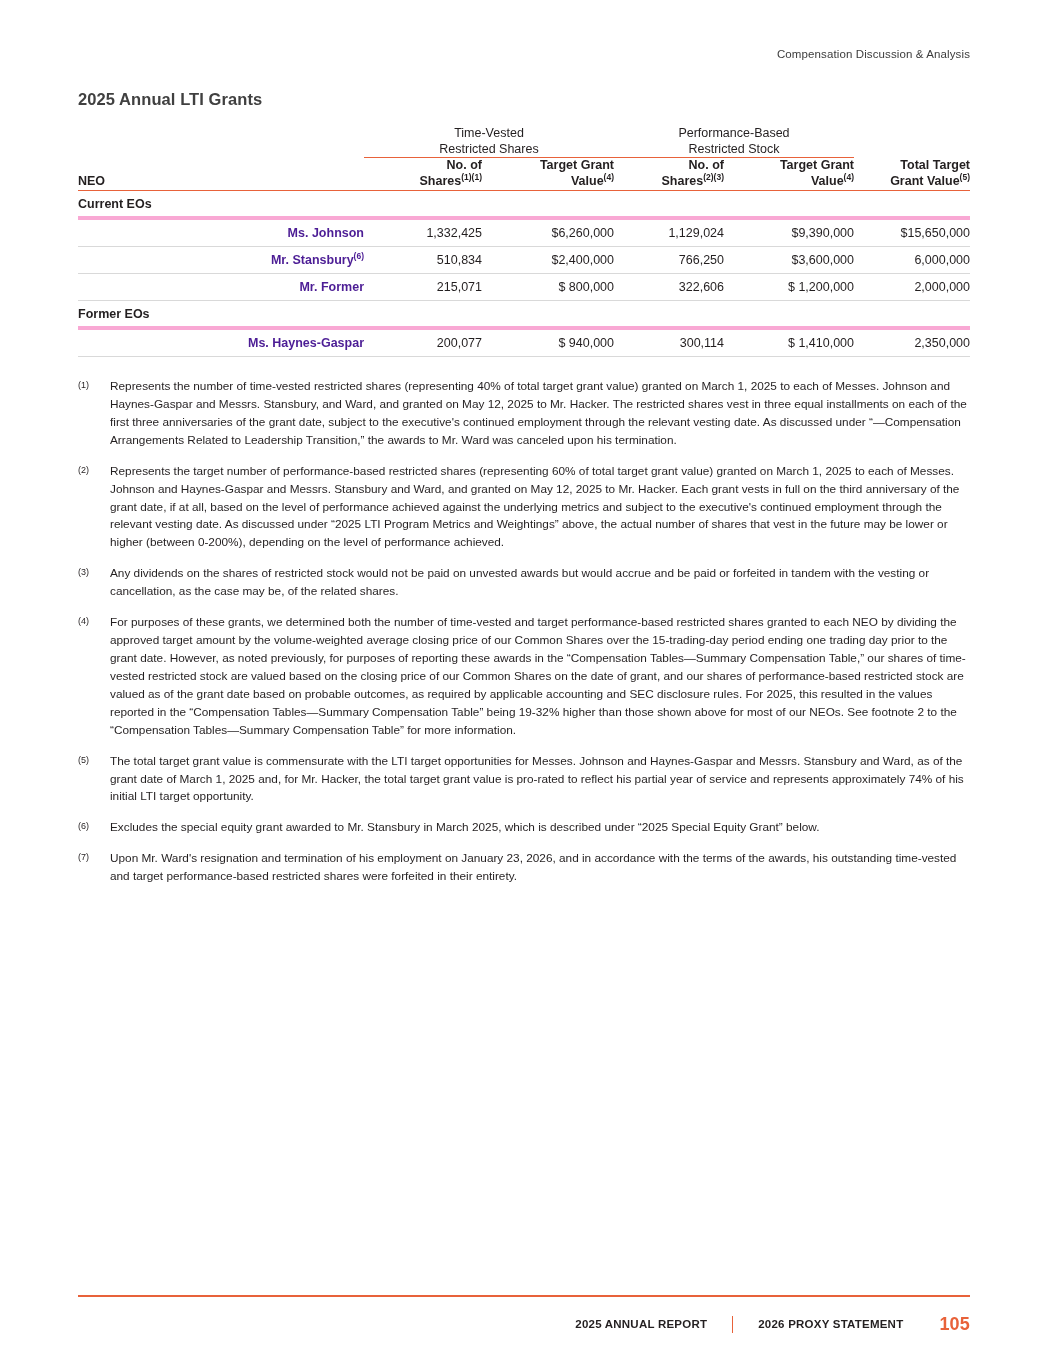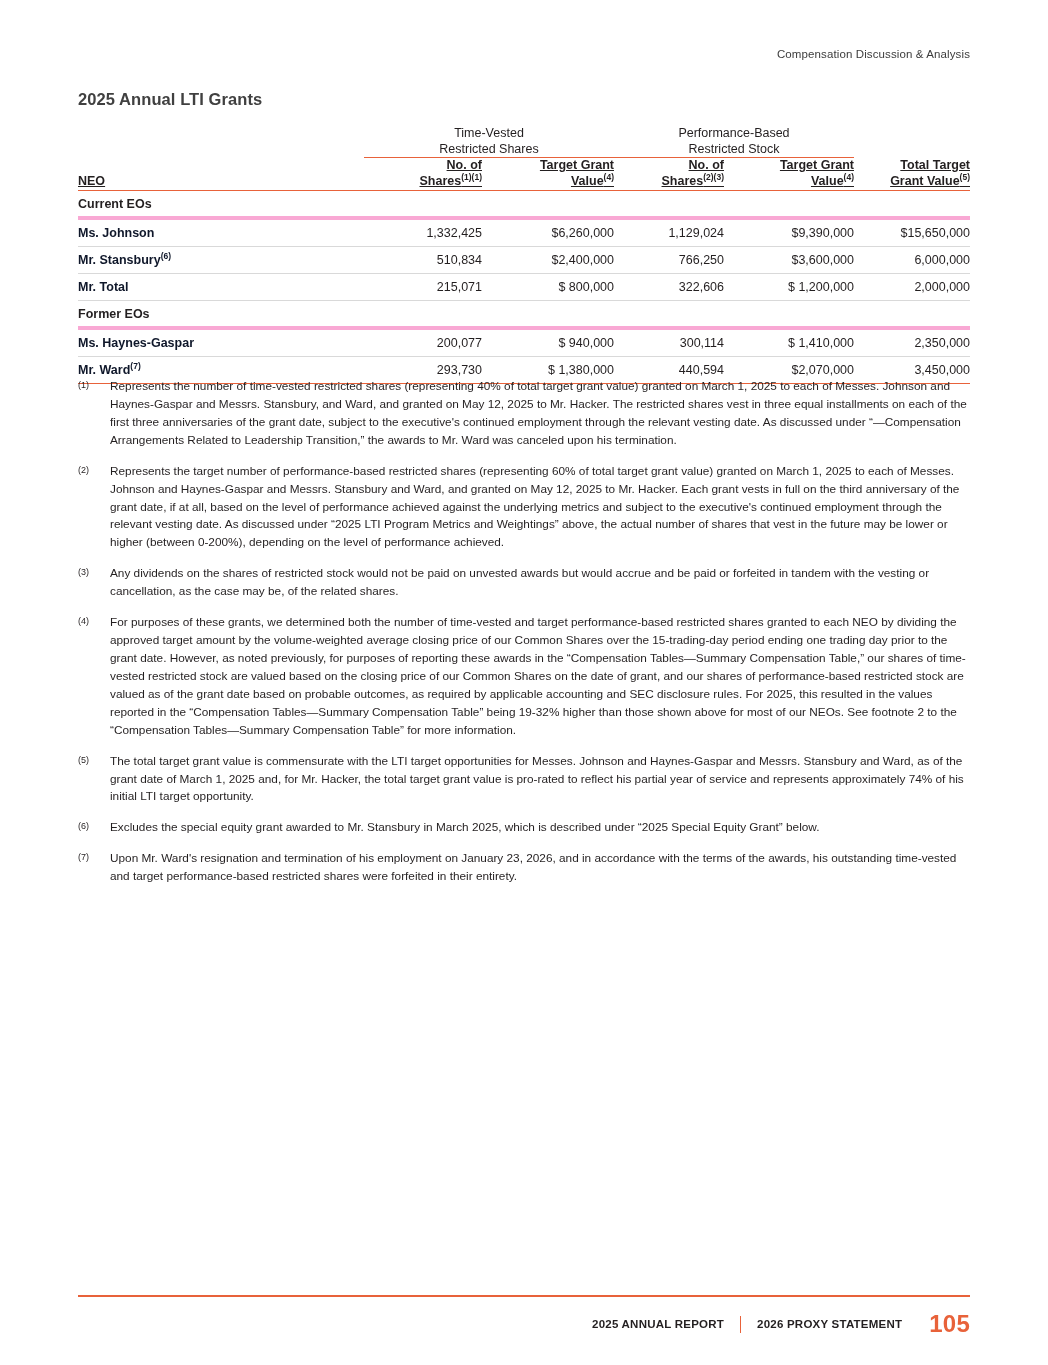--- a/index.html
+++ b/index.html
@@ -69,21 +69,20 @@
     padding: 0;
   }
   .grp-rule-cell { padding: 0 0 0 0; }
   .col-head {
     font-weight: bold;
     font-size: 12.5px;
     line-height: 1.25;
     padding: 7px 0 5px 0;
     text-align: right;
     white-space: nowrap;
-    text-decoration: underline;
   }
   .col-head.left { text-align: left; }
   .head-rule td {
     border-bottom: 1.5px solid #e8623a;
     height: 0;
   }
   sup {
     font-size: 8.5px;
     vertical-align: super;
     line-height: 0;
@@ -93,23 +92,23 @@
     font-size: 12.5px;
     padding: 6px 0 5px 0;
     border-bottom: 4px solid #f9a8d4;
   }
   .data-row td {
     padding: 6px 0 6px 0;
     border-bottom: 1px solid #d9d9d9;
     font-size: 12.5px;
   }
   .data-row td.name {
-    color: #0f172a;
-    font-weight: bold;
-    text-align: left;
+    color: #4c1d95;
+    font-weight: bold;
+    text-align: right;
     white-space: nowrap;
   }
   .data-row td.num {
     text-align: right;
     white-space: nowrap;
     font-variant-numeric: tabular-nums;
   }
   .last-row td { border-bottom: 1.5px solid #e8623a; }
 
   .c-neo   { width: 286px; }
@@ -155,36 +154,36 @@
   }
   .footer {
     position: absolute;
     left: 78px;
     top: 1307px;
     width: 892px;
     height: 34px;
     display: flex;
     align-items: center;
     justify-content: flex-end;
-    gap: 3px;
+    gap: 12px;
   }
   .footer .fl {
     font-size: 11.5px;
     font-weight: bold;
     letter-spacing: 0.02em;
     color: #231f20;
   }
   .footer .divider {
     width: 1px;
     height: 17px;
     background: #e8623a;
     margin: 0 13px;
   }
   .footer .pageno {
-    font-size: 24px;
+    font-size: 18px;
     font-weight: bold;
     color: #e8623a;
     margin-left: 24px;
     letter-spacing: 0.01em;
   }
 </style>
 </head>
 <body>
 
 <div class="page">
@@ -268,47 +267,39 @@
       </tr>
       <tr class="data-row">
         <td class="name"><span>Mr. Stansbury</span><sup>(6)</sup></td>
         <td class="num">510,834</td>
         <td class="num">$2,400,000</td>
         <td class="num">766,250</td>
         <td class="num">$3,600,000</td>
         <td class="num">6,000,000</td>
       </tr>
       <tr class="data-row">
-        <td class="name"><span>Mr. Total</span><sup></sup></td>
+        <td class="name"><span>Mr. Former</span><sup></sup></td>
         <td class="num">215,071</td>
         <td class="num">$  800,000</td>
         <td class="num">322,606</td>
         <td class="num">$ 1,200,000</td>
         <td class="num">2,000,000</td>
       </tr>
 
       <tr class="group-row">
         <td colspan="6">Former EOs</td>
       </tr>
       <tr class="data-row">
         <td class="name"><span>Ms. Haynes-Gaspar</span><sup></sup></td>
         <td class="num">200,077</td>
         <td class="num">$  940,000</td>
         <td class="num">300,114</td>
         <td class="num">$ 1,410,000</td>
         <td class="num">2,350,000</td>
       </tr>
-      <tr class="data-row last-row">
-        <td class="name"><span>Mr. Ward</span><sup>(7)</sup></td>
-        <td class="num">293,730</td>
-        <td class="num">$ 1,380,000</td>
-        <td class="num">440,594</td>
-        <td class="num">$2,070,000</td>
-        <td class="num">3,450,000</td>
-      </tr>
     </tbody>
   </table>
 
   <div class="footnotes">
     <div class="fn">
       <div class="fn-mark">(1)</div>
       <div class="fn-body">Represents the number of time-vested restricted shares (representing 40% of total target grant value) granted on March 1, 2025 to each of Messes. Johnson and Haynes-Gaspar and Messrs. Stansbury, and Ward, and granted on May 12, 2025 to Mr. Hacker. The restricted shares vest in three equal installments on each of the first three anniversaries of the grant date, subject to the executive's continued employment through the relevant vesting date. As discussed under “—Compensation Arrangements Related to Leadership Transition,” the awards to Mr. Ward was canceled upon his termination.</div>
     </div>
     <div class="fn">
       <div class="fn-mark">(2)</div>

